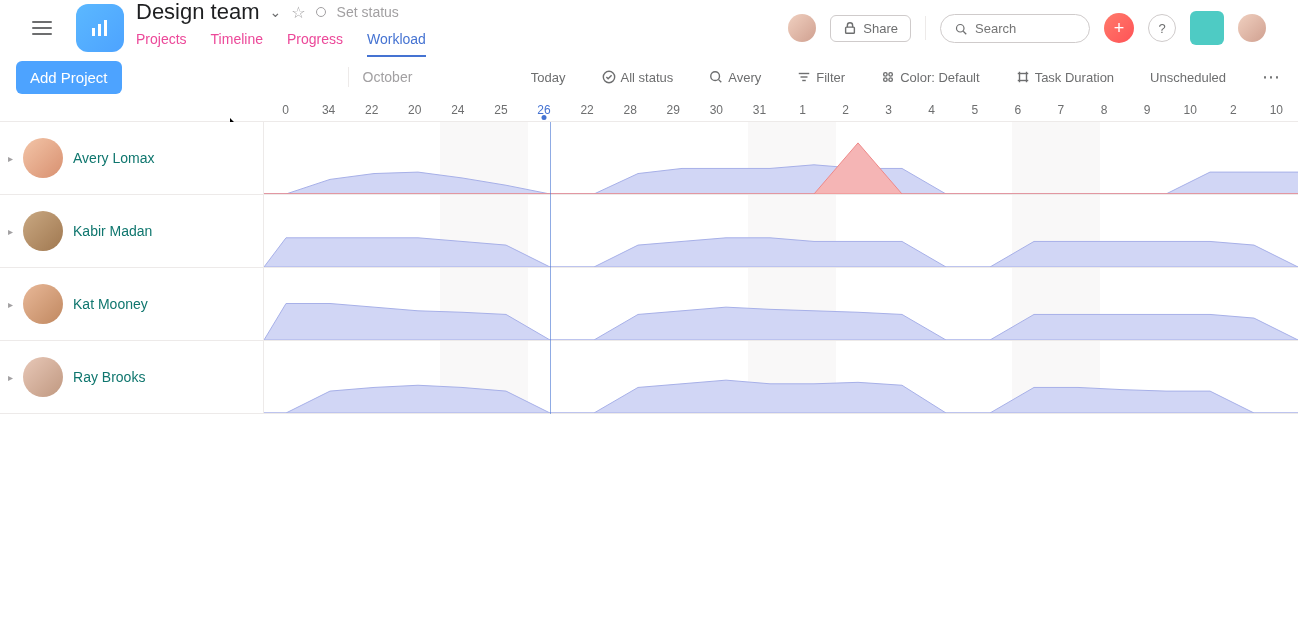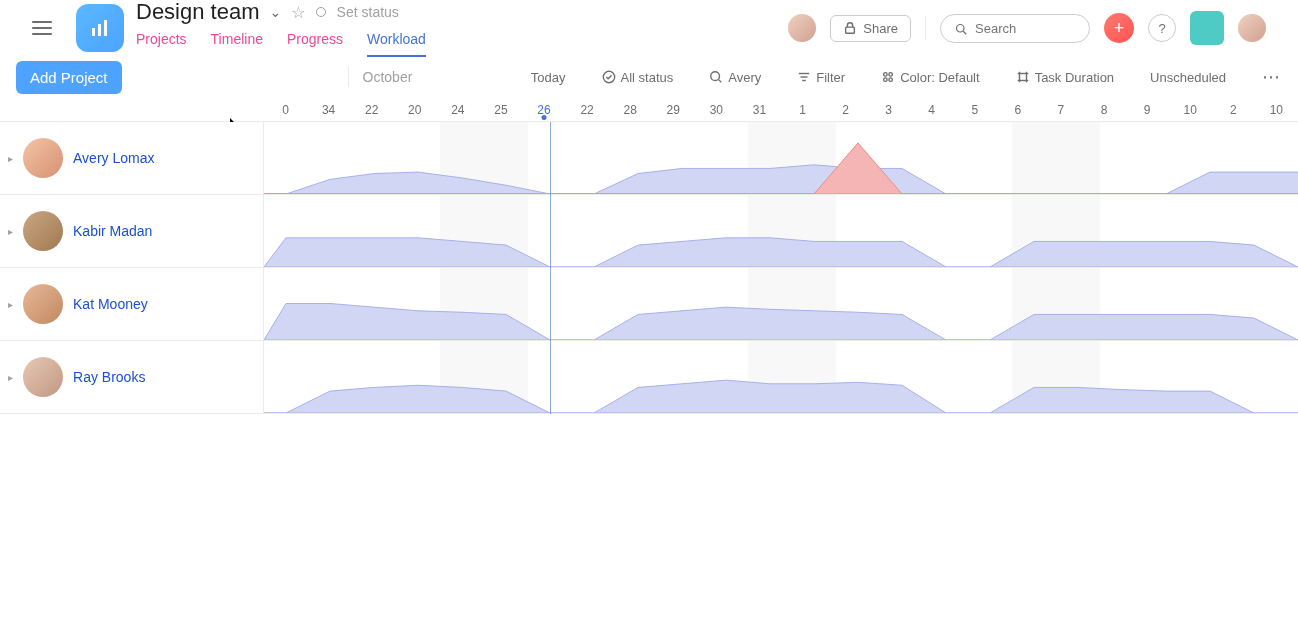--- a/index.html
+++ b/index.html
@@ -44,21 +44,21 @@
 .date-cell.today { color: #4573d2; font-weight: 500; }
 .today-dot { position: absolute; bottom: -3px; left: 50%; transform: translateX(-50%); width: 5px; height: 5px; border-radius: 50%; background: #4573d2; }
 
 .rows-wrap { position: relative; }
 .weekend-bands { position: absolute; top: 0; left: 264px; right: 0; bottom: 0; pointer-events: none; }
 .weekend { position: absolute; top: 0; bottom: 0; background: #f9f8f8; }
 
 .user-row { display: flex; align-items: center; height: 73px; border-bottom: 1px solid #edeae9; position: relative; }
 .user-left { width: 264px; display: flex; align-items: center; gap: 10px; padding-left: 8px; height: 100%; border-right: 1px solid #edeae9; background: #fff; z-index: 2; }
 .expand-caret { color: #a2a0a2; font-size: 10px; cursor: pointer; }
-.user-name { font-size: 14px; color: #1d4ed8; }
+.user-name { font-size: 14px; color: #0f766e; }
 .user-chart { position: absolute; left: 264px; top: 0; bottom: 0; right: 0; }
 .user-chart svg { position: absolute; bottom: 0; left: 0; }
 
 .today-line { position: absolute; top: 0; bottom: 0; width: 1px; background: #4573d2; left: 534px; z-index: 3; opacity: 0.6; }
 
 .cursor-ptr { position: absolute; left: 230px; top: 118px; font-size: 14px; pointer-events: none; }
 
 .av1 { background: linear-gradient(135deg,#f3c5a8,#d89070); }
 .av2 { background: linear-gradient(135deg,#c9a882,#a07850); }
 .av3 { background: linear-gradient(135deg,#e8b898,#c08860); }

